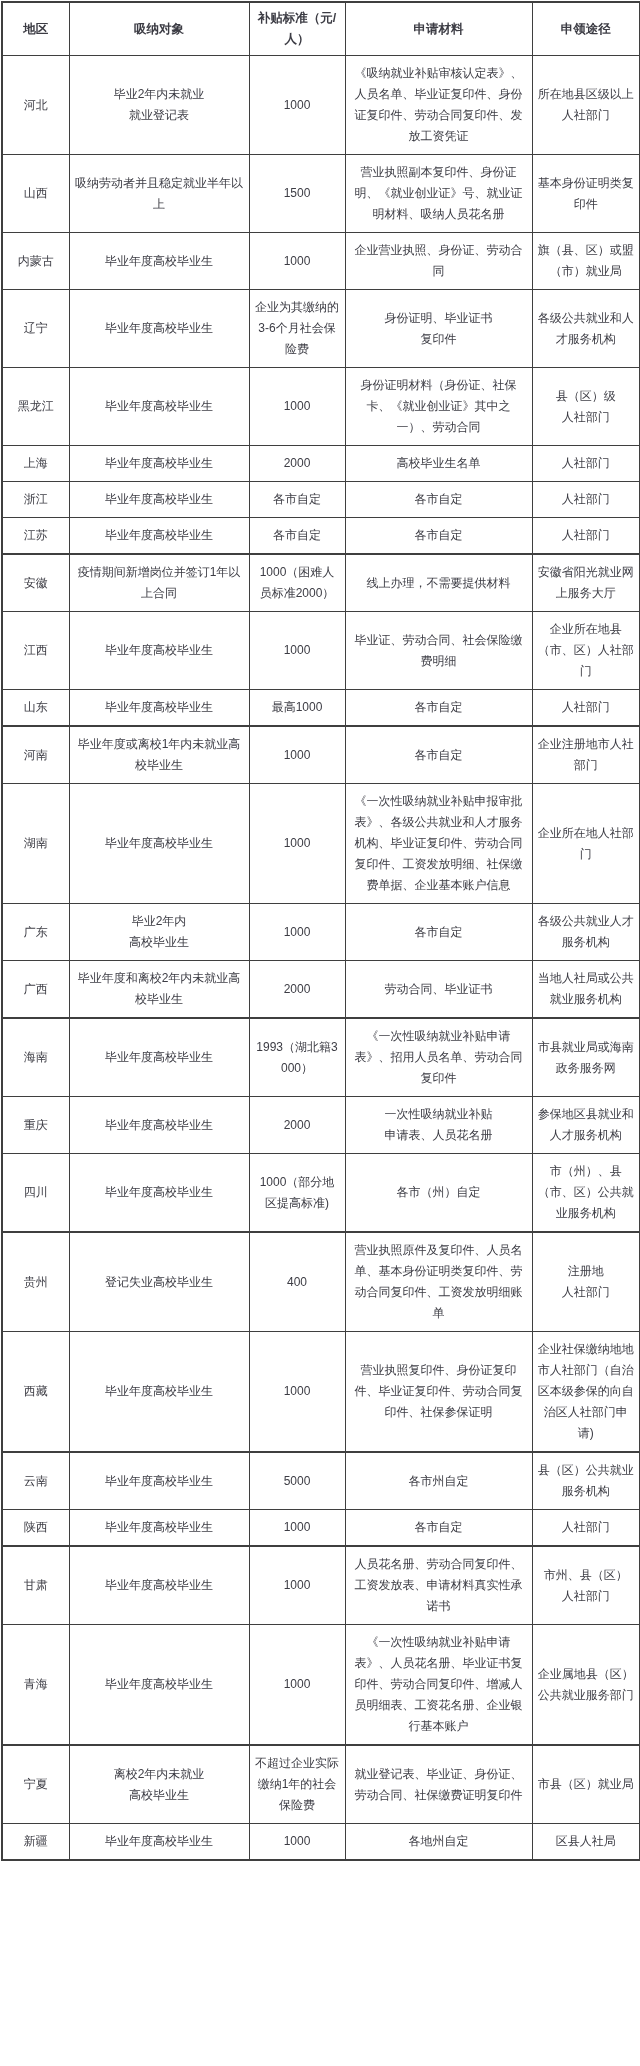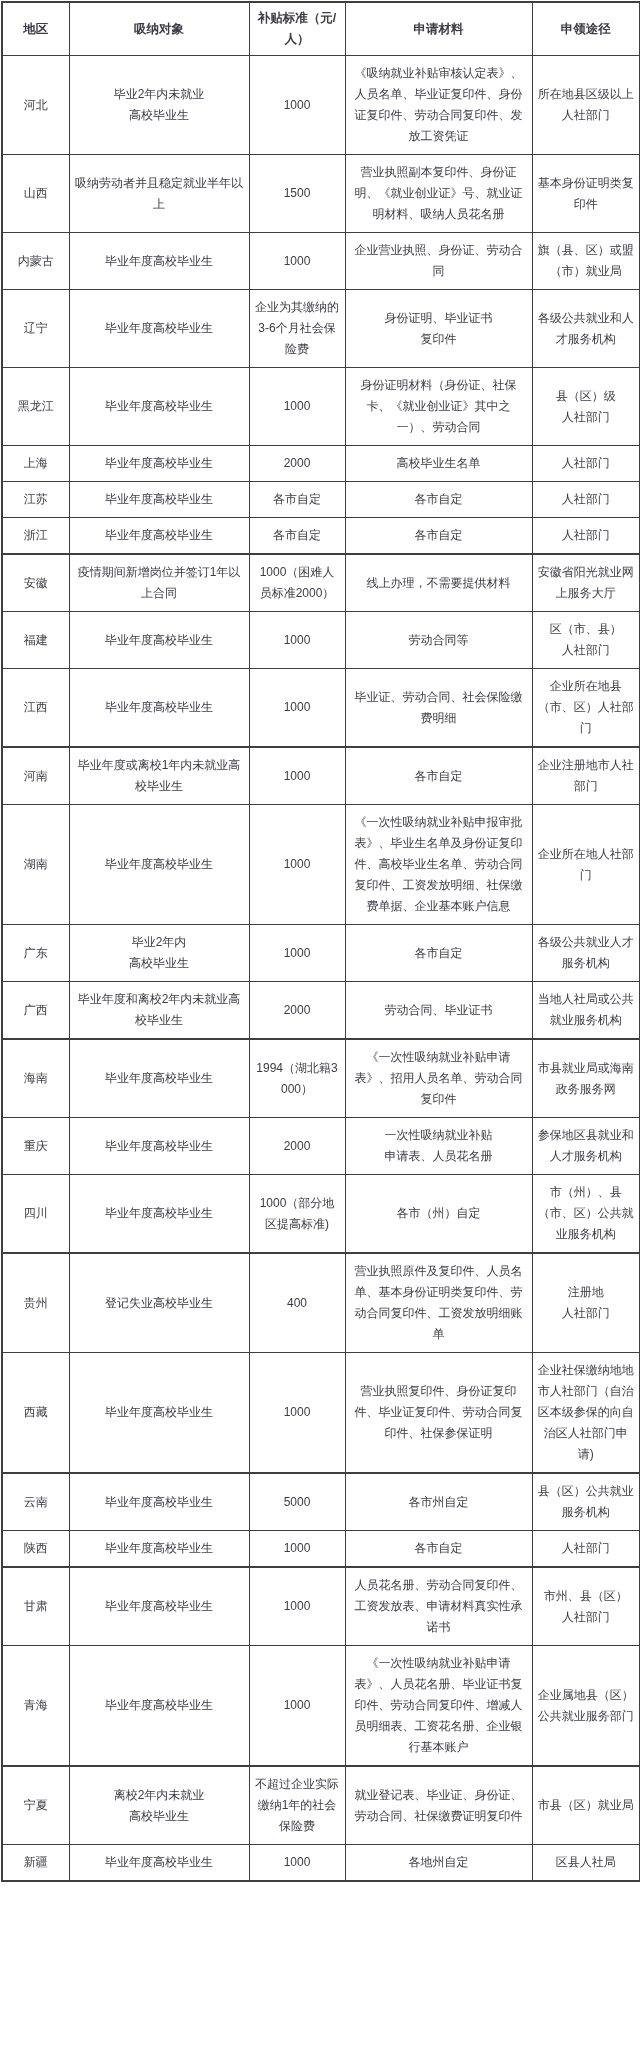--- a/index.html
+++ b/index.html
@@ -66,21 +66,21 @@
           <th>吸纳对象</th>
           <th>补贴标准（元/人）</th>
           <th>申请材料</th>
           <th>申领途径</th>
         </tr>
     </thead>
     <tbody id="table-body">
         <tr>
           <td class="cell-region">河北</td>
           <td class="cell-target">毕业2年内未就业
-高校毕业生</td>
+就业登记表</td>
           <td class="cell-standard">1000</td>
           <td class="cell-materials">《吸纳就业补贴审核认定表》、人员名单、毕业证复印件、身份证复印件、劳动合同复印件、发放工资凭证</td>
           <td class="cell-channel">所在地县区级以上人社部门</td>
         </tr>
         <tr>
           <td class="cell-region">山西</td>
           <td class="cell-target">吸纳劳动者并且稳定就业半年以上</td>
           <td class="cell-standard">1500</td>
           <td class="cell-materials">营业执照副本复印件、身份证明、《就业创业证》号、就业证明材料、吸纳人员花名册</td>
           <td class="cell-channel">基本身份证明类复印件</td>
@@ -109,88 +109,87 @@
 人社部门</td>
         </tr>
         <tr>
           <td class="cell-region">上海</td>
           <td class="cell-target">毕业年度高校毕业生</td>
           <td class="cell-standard">2000</td>
           <td class="cell-materials">高校毕业生名单</td>
           <td class="cell-channel">人社部门</td>
         </tr>
         <tr>
+          <td class="cell-region">浙江</td>
+          <td class="cell-target">毕业年度高校毕业生</td>
+          <td class="cell-standard">各市自定</td>
+          <td class="cell-materials">各市自定</td>
+          <td class="cell-channel">人社部门</td>
+        </tr>
+        <tr>
           <td class="cell-region">江苏</td>
-          <td class="cell-target">毕业年度高校毕业生</td>
-          <td class="cell-standard">各市自定</td>
-          <td class="cell-materials">各市自定</td>
-          <td class="cell-channel">人社部门</td>
-        </tr>
-        <tr>
-          <td class="cell-region">浙江</td>
           <td class="cell-target">毕业年度高校毕业生</td>
           <td class="cell-standard">各市自定</td>
           <td class="cell-materials">各市自定</td>
           <td class="cell-channel">人社部门</td>
         </tr>
         <tr class="thick">
           <td class="cell-region">安徽</td>
           <td class="cell-target">疫情期间新增岗位并签订1年以上合同</td>
           <td class="cell-standard">1000（困难人员标准2000）</td>
           <td class="cell-materials">线上办理，不需要提供材料</td>
           <td class="cell-channel">安徽省阳光就业网上服务大厅</td>
         </tr>
         <tr>
-          <td class="cell-region">福建</td>
-          <td class="cell-target">毕业年度高校毕业生</td>
-          <td class="cell-standard">1000</td>
-          <td class="cell-materials">劳动合同等</td>
-          <td class="cell-channel">区（市、县）
-人社部门</td>
-        </tr>
-        <tr>
           <td class="cell-region">江西</td>
           <td class="cell-target">毕业年度高校毕业生</td>
           <td class="cell-standard">1000</td>
           <td class="cell-materials">毕业证、劳动合同、社会保险缴费明细</td>
           <td class="cell-channel">企业所在地县（市、区）人社部门</td>
         </tr>
+        <tr>
+          <td class="cell-region">山东</td>
+          <td class="cell-target">毕业年度高校毕业生</td>
+          <td class="cell-standard">最高1000</td>
+          <td class="cell-materials">各市自定</td>
+          <td class="cell-channel">人社部门</td>
+        </tr>
         <tr class="thick">
           <td class="cell-region">河南</td>
           <td class="cell-target">毕业年度或离校1年内未就业高校毕业生</td>
           <td class="cell-standard">1000</td>
           <td class="cell-materials">各市自定</td>
           <td class="cell-channel">企业注册地市人社部门</td>
         </tr>
         <tr>
           <td class="cell-region">湖南</td>
           <td class="cell-target">毕业年度高校毕业生</td>
           <td class="cell-standard">1000</td>
-          <td class="cell-materials">《一次性吸纳就业补贴申报审批表》、毕业生名单及身份证复印件、高校毕业生名单、劳动合同复印件、工资发放明细、社保缴费单据、企业基本账户信息</td>
+          <td class="cell-materials">《一次性吸纳就业补贴申报审批表》、各级公共就业和人才服务机构、毕业证复印件、劳动合同复印件、工资发放明细、社保缴费单据、企业基本账户信息</td>
           <td class="cell-channel">企业所在地人社部门</td>
         </tr>
         <tr>
           <td class="cell-region">广东</td>
           <td class="cell-target">毕业2年内
 高校毕业生</td>
           <td class="cell-standard">1000</td>
           <td class="cell-materials">各市自定</td>
           <td class="cell-channel">各级公共就业人才服务机构</td>
         </tr>
         <tr>
           <td class="cell-region">广西</td>
           <td class="cell-target">毕业年度和离校2年内未就业高校毕业生</td>
           <td class="cell-standard">2000</td>
           <td class="cell-materials">劳动合同、毕业证书</td>
           <td class="cell-channel">当地人社局或公共就业服务机构</td>
         </tr>
         <tr class="thick">
           <td class="cell-region">海南</td>
           <td class="cell-target">毕业年度高校毕业生</td>
-          <td class="cell-standard">1994（湖北籍3000）</td>
+          <td class="cell-standard">1993（湖北籍3000）</td>
           <td class="cell-materials">《一次性吸纳就业补贴申请表》、招用人员名单、劳动合同复印件</td>
           <td class="cell-channel">市县就业局或海南政务服务网</td>
         </tr>
         <tr>
           <td class="cell-region">重庆</td>
           <td class="cell-target">毕业年度高校毕业生</td>
           <td class="cell-standard">2000</td>
           <td class="cell-materials">一次性吸纳就业补贴
 申请表、人员花名册</td>
           <td class="cell-channel">参保地区县就业和人才服务机构</td>

